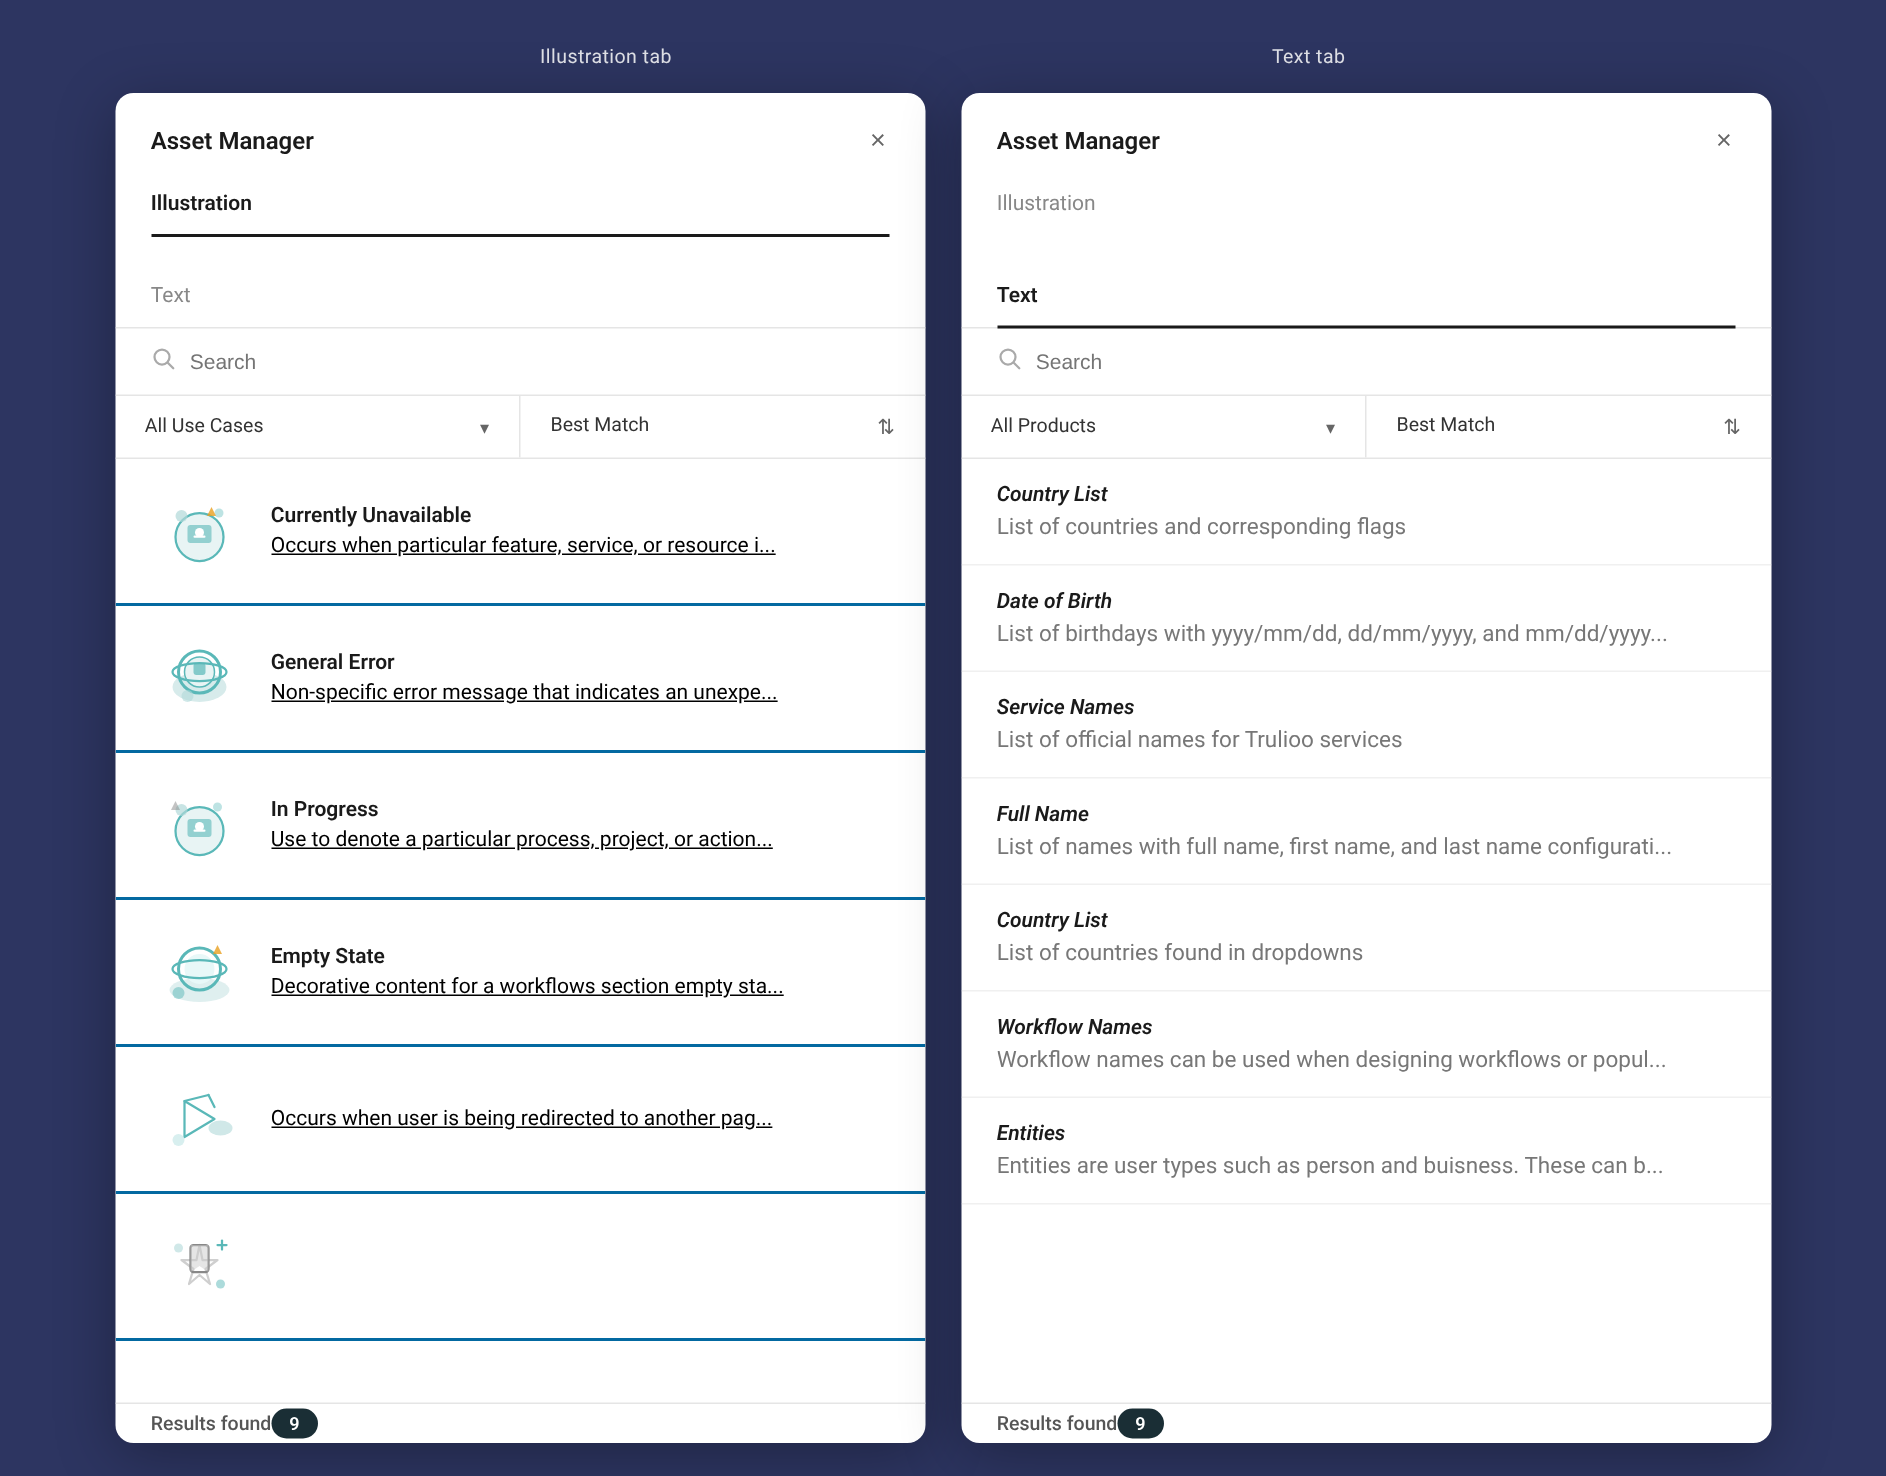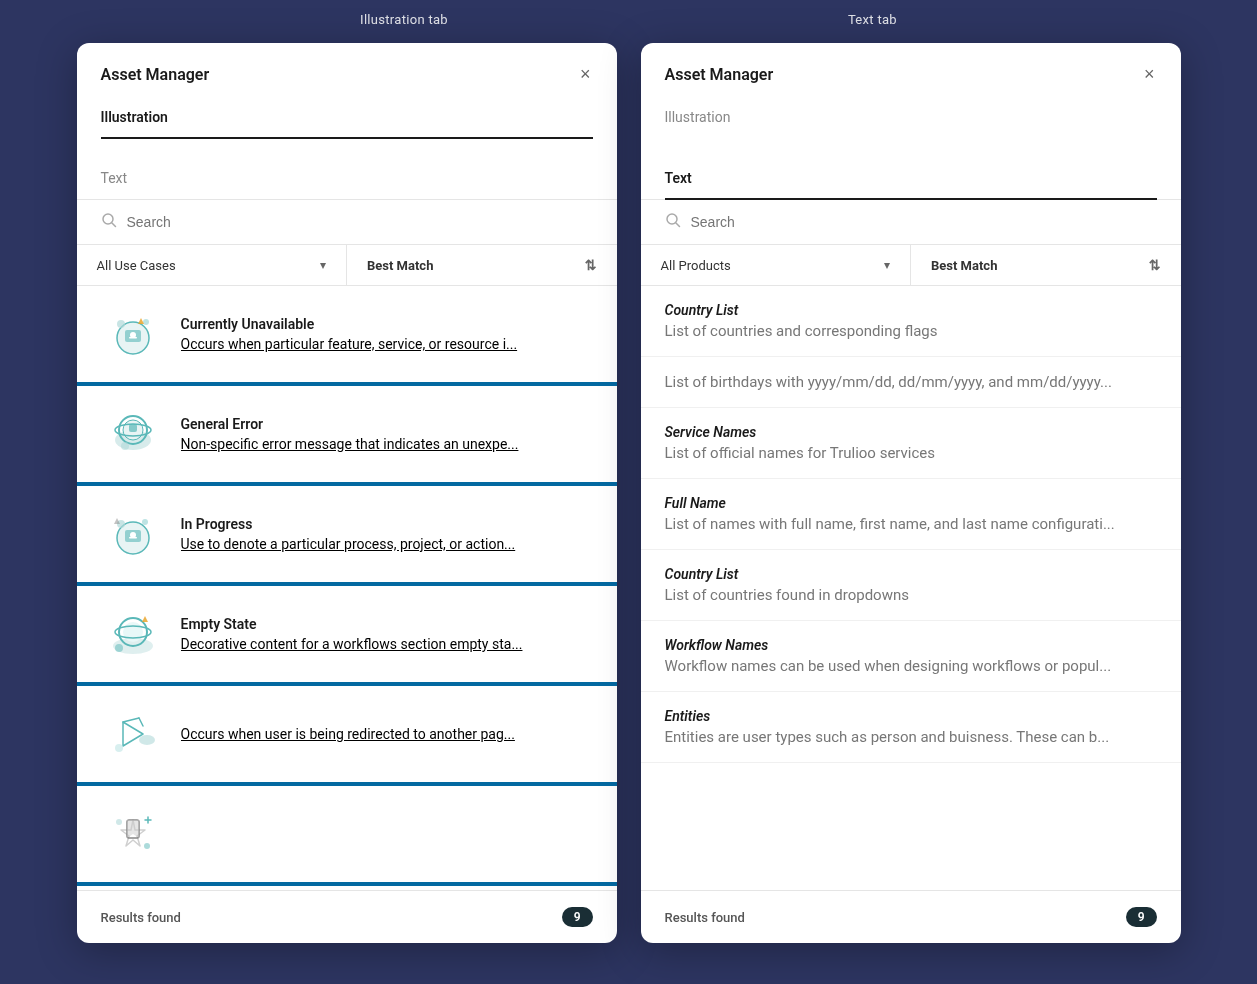--- a/index.html
+++ b/index.html
@@ -16,20 +16,21 @@
     .top-tabs {
       display: flex;
       width: 100%;
       justify-content: center;
       gap: 400px;
       padding: 12px 0 16px;
       color: rgba(255,255,255,0.85);
       font-size: 13px;
       font-weight: 400;
       letter-spacing: 0.3px;
+      margin-top: 19px;
     }
 
     .panels-container {
       display: flex;
       gap: 24px;
       justify-content: center;
       padding: 0 40px;
       flex: 1;
     }
 
@@ -125,28 +126,27 @@
       justify-content: space-between;
       padding: 12px 20px;
       border-right: 1px solid #e5e5e5;
       cursor: pointer;
       font-size: 13px;
       color: #333;
     }
 
     .filter-sort {
       display: flex;
-      align-items: flex-end;
+      align-items: flex-start;
       justify-content: space-between;
       padding: 12px 20px;
       cursor: pointer;
       font-size: 13px;
       color: #333;
       flex: 1;
-      font-weight: bold;
     }
 
     .chevron-down {
       font-size: 12px;
       color: #666;
     }
 
     .sort-icon {
       font-size: 14px;
       color: #666;
@@ -154,21 +154,21 @@
 
     .items-list {
       flex: 1;
       overflow-y: auto;
     }
 
     .list-item {
       display: flex;
       align-items: center;
       padding: 16px 24px;
-      border-bottom: 4px solid #0369a1;
+      border-bottom: 2px solid #0369a1;
       gap: 16px;
       cursor: pointer;
     }
 
     .item-icon {
       width: 64px;
       height: 64px;
       flex-shrink: 0;
       display: flex;
       align-items: center;
@@ -220,22 +220,21 @@
       font-size: 15px;
       color: #777;
       white-space: nowrap;
       overflow: hidden;
       text-overflow: ellipsis;
     }
 
     .panel-footer {
       display: flex;
       align-items: center;
-      justify-content: space-between;
-      padding: 16px 24px;
+      padding: 3px 24px;
       border-top: 1px solid #e5e5e5;
     }
 
     .results-label {
       font-size: 13px;
       color: #555;
       font-weight: 500;
     }
 
     .results-badge {
@@ -433,20 +432,21 @@
     </div>
 
     <div class="items-list">
 
       <div class="text-item">
         <div class="text-item-title">Country List</div>
         <div class="text-item-desc">List of countries and corresponding flags</div>
       </div>
 
       <div class="text-item">
+        <div class="text-item-title">Date of Birth</div>
         <div class="text-item-desc">List of birthdays with yyyy/mm/dd, dd/mm/yyyy, and mm/dd/yyyy...</div>
       </div>
 
       <div class="text-item">
         <div class="text-item-title">Service Names</div>
         <div class="text-item-desc">List of official names for Trulioo services</div>
       </div>
 
       <div class="text-item">
         <div class="text-item-title">Full Name</div>

